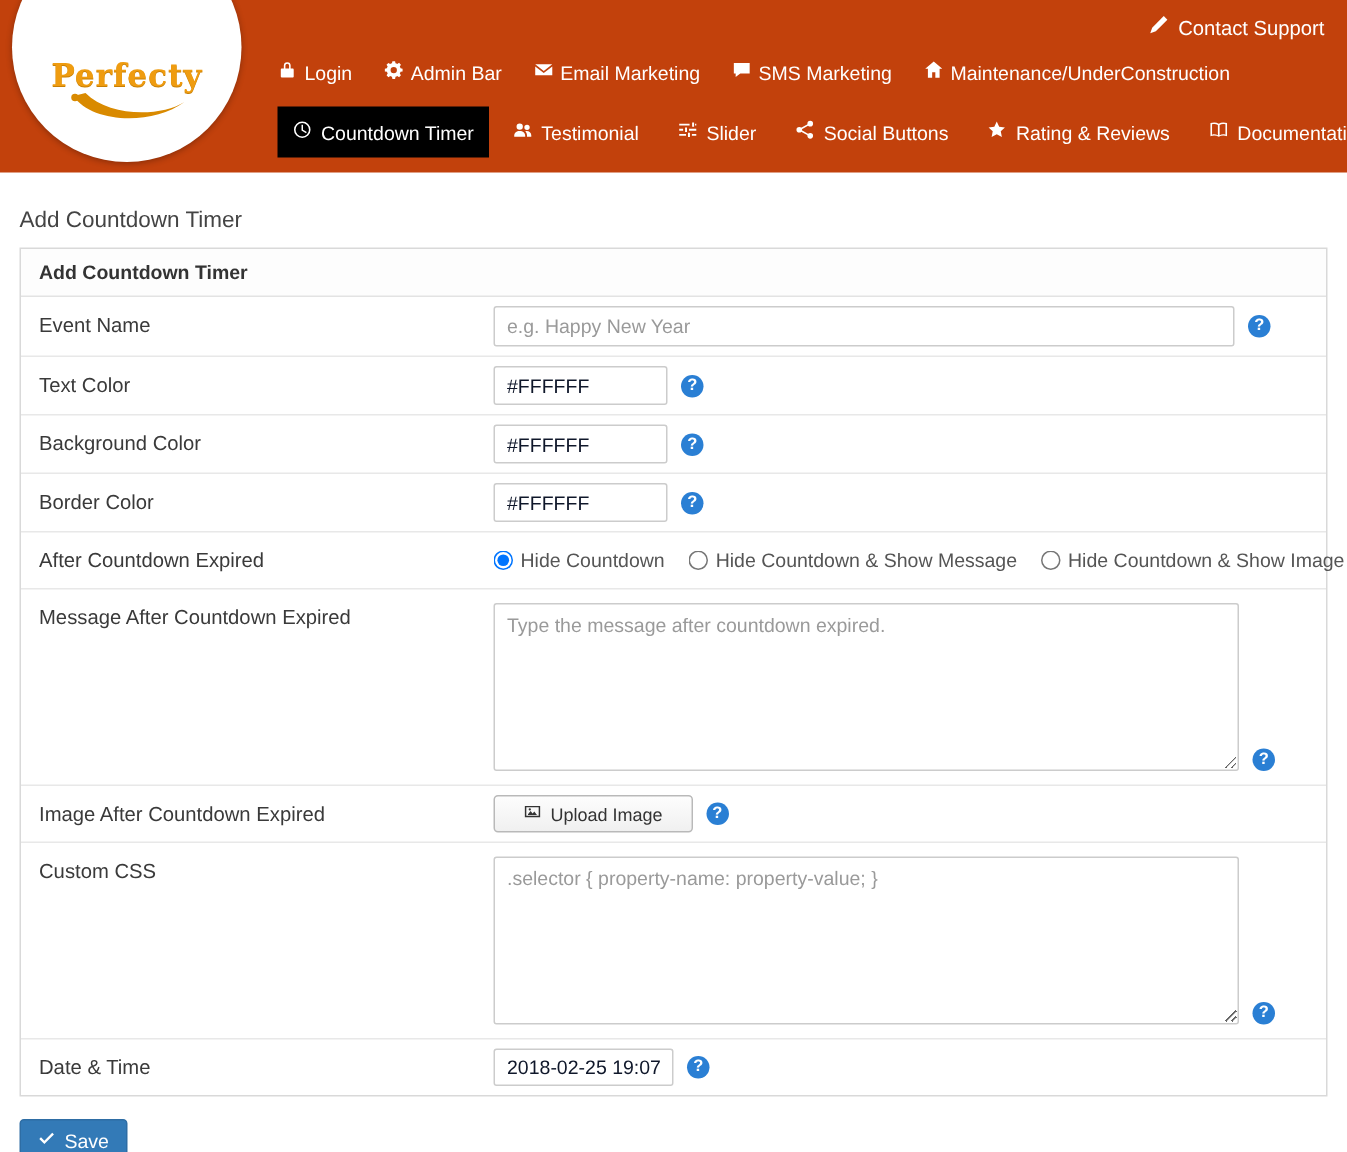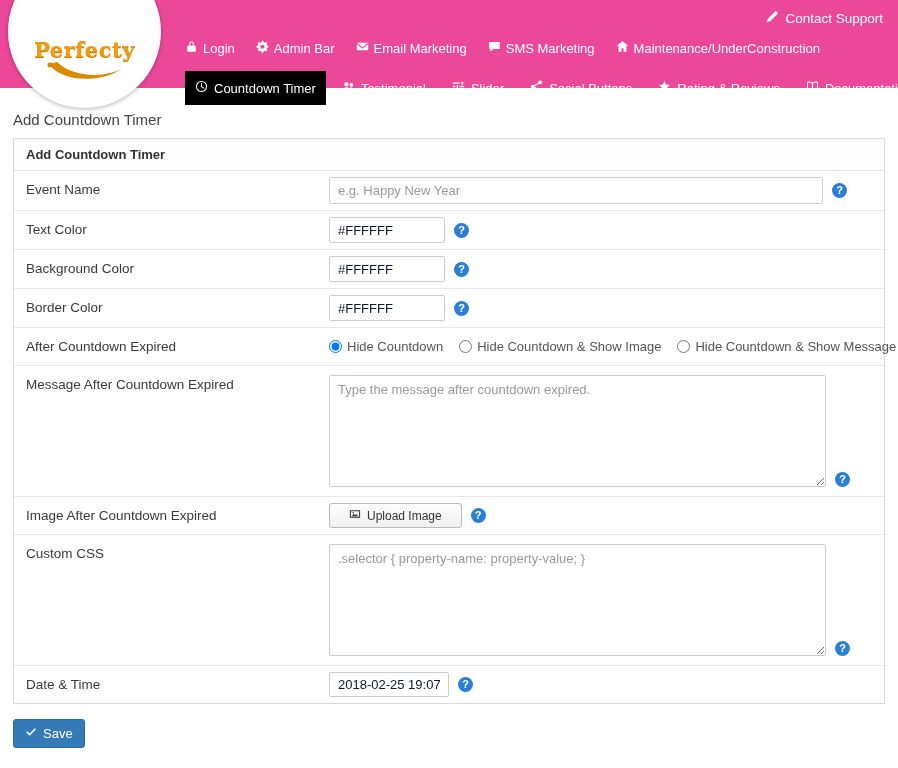--- a/index.html
+++ b/index.html
@@ -1,20 +1,20 @@
 <!DOCTYPE html>
 <html><head>
 <meta charset="utf-8">
 <style>
   * { box-sizing: border-box; margin: 0; padding: 0; }
   html,body { background:#fff; font-family:"Liberation Sans", sans-serif; font-size:13px; color:#333; }
   body { width:898px; }
 
   
-  .header { position:relative; background:#ec4899; height:88px; padding-left:185px; }
+  .header { position:relative; background:#c2410c; height:115px; padding-left:185px; }
   .contact-support { position:absolute; top:10px; right:15px; color:#fff; display:inline-flex; align-items:center; gap:6px; font-size:13.5px; cursor:pointer; text-decoration:none; }
   .nav-primary { display:flex; align-items:center; gap:21px; padding-top:40px; flex-wrap:nowrap; }
   .nav-primary .nav-item { color:#fff; font-size:13px; display:inline-flex; align-items:flex-end; gap:5px; cursor:pointer; text-decoration:none; white-space:nowrap; }
   .nav-secondary { display:flex; align-items:flex-end; gap:6px; margin-top:15px; }
   .nav-secondary .nav-item { color:#fff; font-size:13px; display:inline-flex; align-items:center; gap:6px; padding:9px 10px; cursor:pointer; text-decoration:none; white-space:nowrap; }
   .nav-secondary .nav-item.active { background:#000; }
   .ic { width:13px; height:13px; fill:currentColor; flex:none; }
 
   
   .logo { position:absolute; left:8px; top:-45px; width:153px; height:153px; border-radius:50%; background:#fff; box-shadow:0 1px 4px rgba(0,0,0,.3); z-index:5; display:flex; flex-direction:column; align-items:center; justify-content:flex-end; padding-bottom:24px; cursor:pointer; }
@@ -230,25 +230,25 @@
     <div class="frow">
       <div class="flabel">After Countdown Expired</div>
       <div class="fctrl">
         <div class="radio-group">
           <label class="radio-opt">
             <input type="radio" name="after_expired" checked="" style="">
             <span>Hide Countdown</span>
           </label>
           <label class="radio-opt">
             <input type="radio" name="after_expired" style="">
-            <span>Hide Countdown &amp; Show Image</span>
+            <span>Hide Countdown &amp; Show Message</span>
           </label>
           <label class="radio-opt">
             <input type="radio" name="after_expired" style="">
-            <span>Hide Countdown &amp; Show Message</span>
+            <span>Hide Countdown &amp; Show Image</span>
           </label>
         </div>
 
       </div>
     </div>
 
     <div class="frow">
       <div class="flabel">Message After Countdown Expired</div>
       <div class="fctrl bottom">
         <textarea placeholder="Type the message after countdown expired." style=""></textarea>

